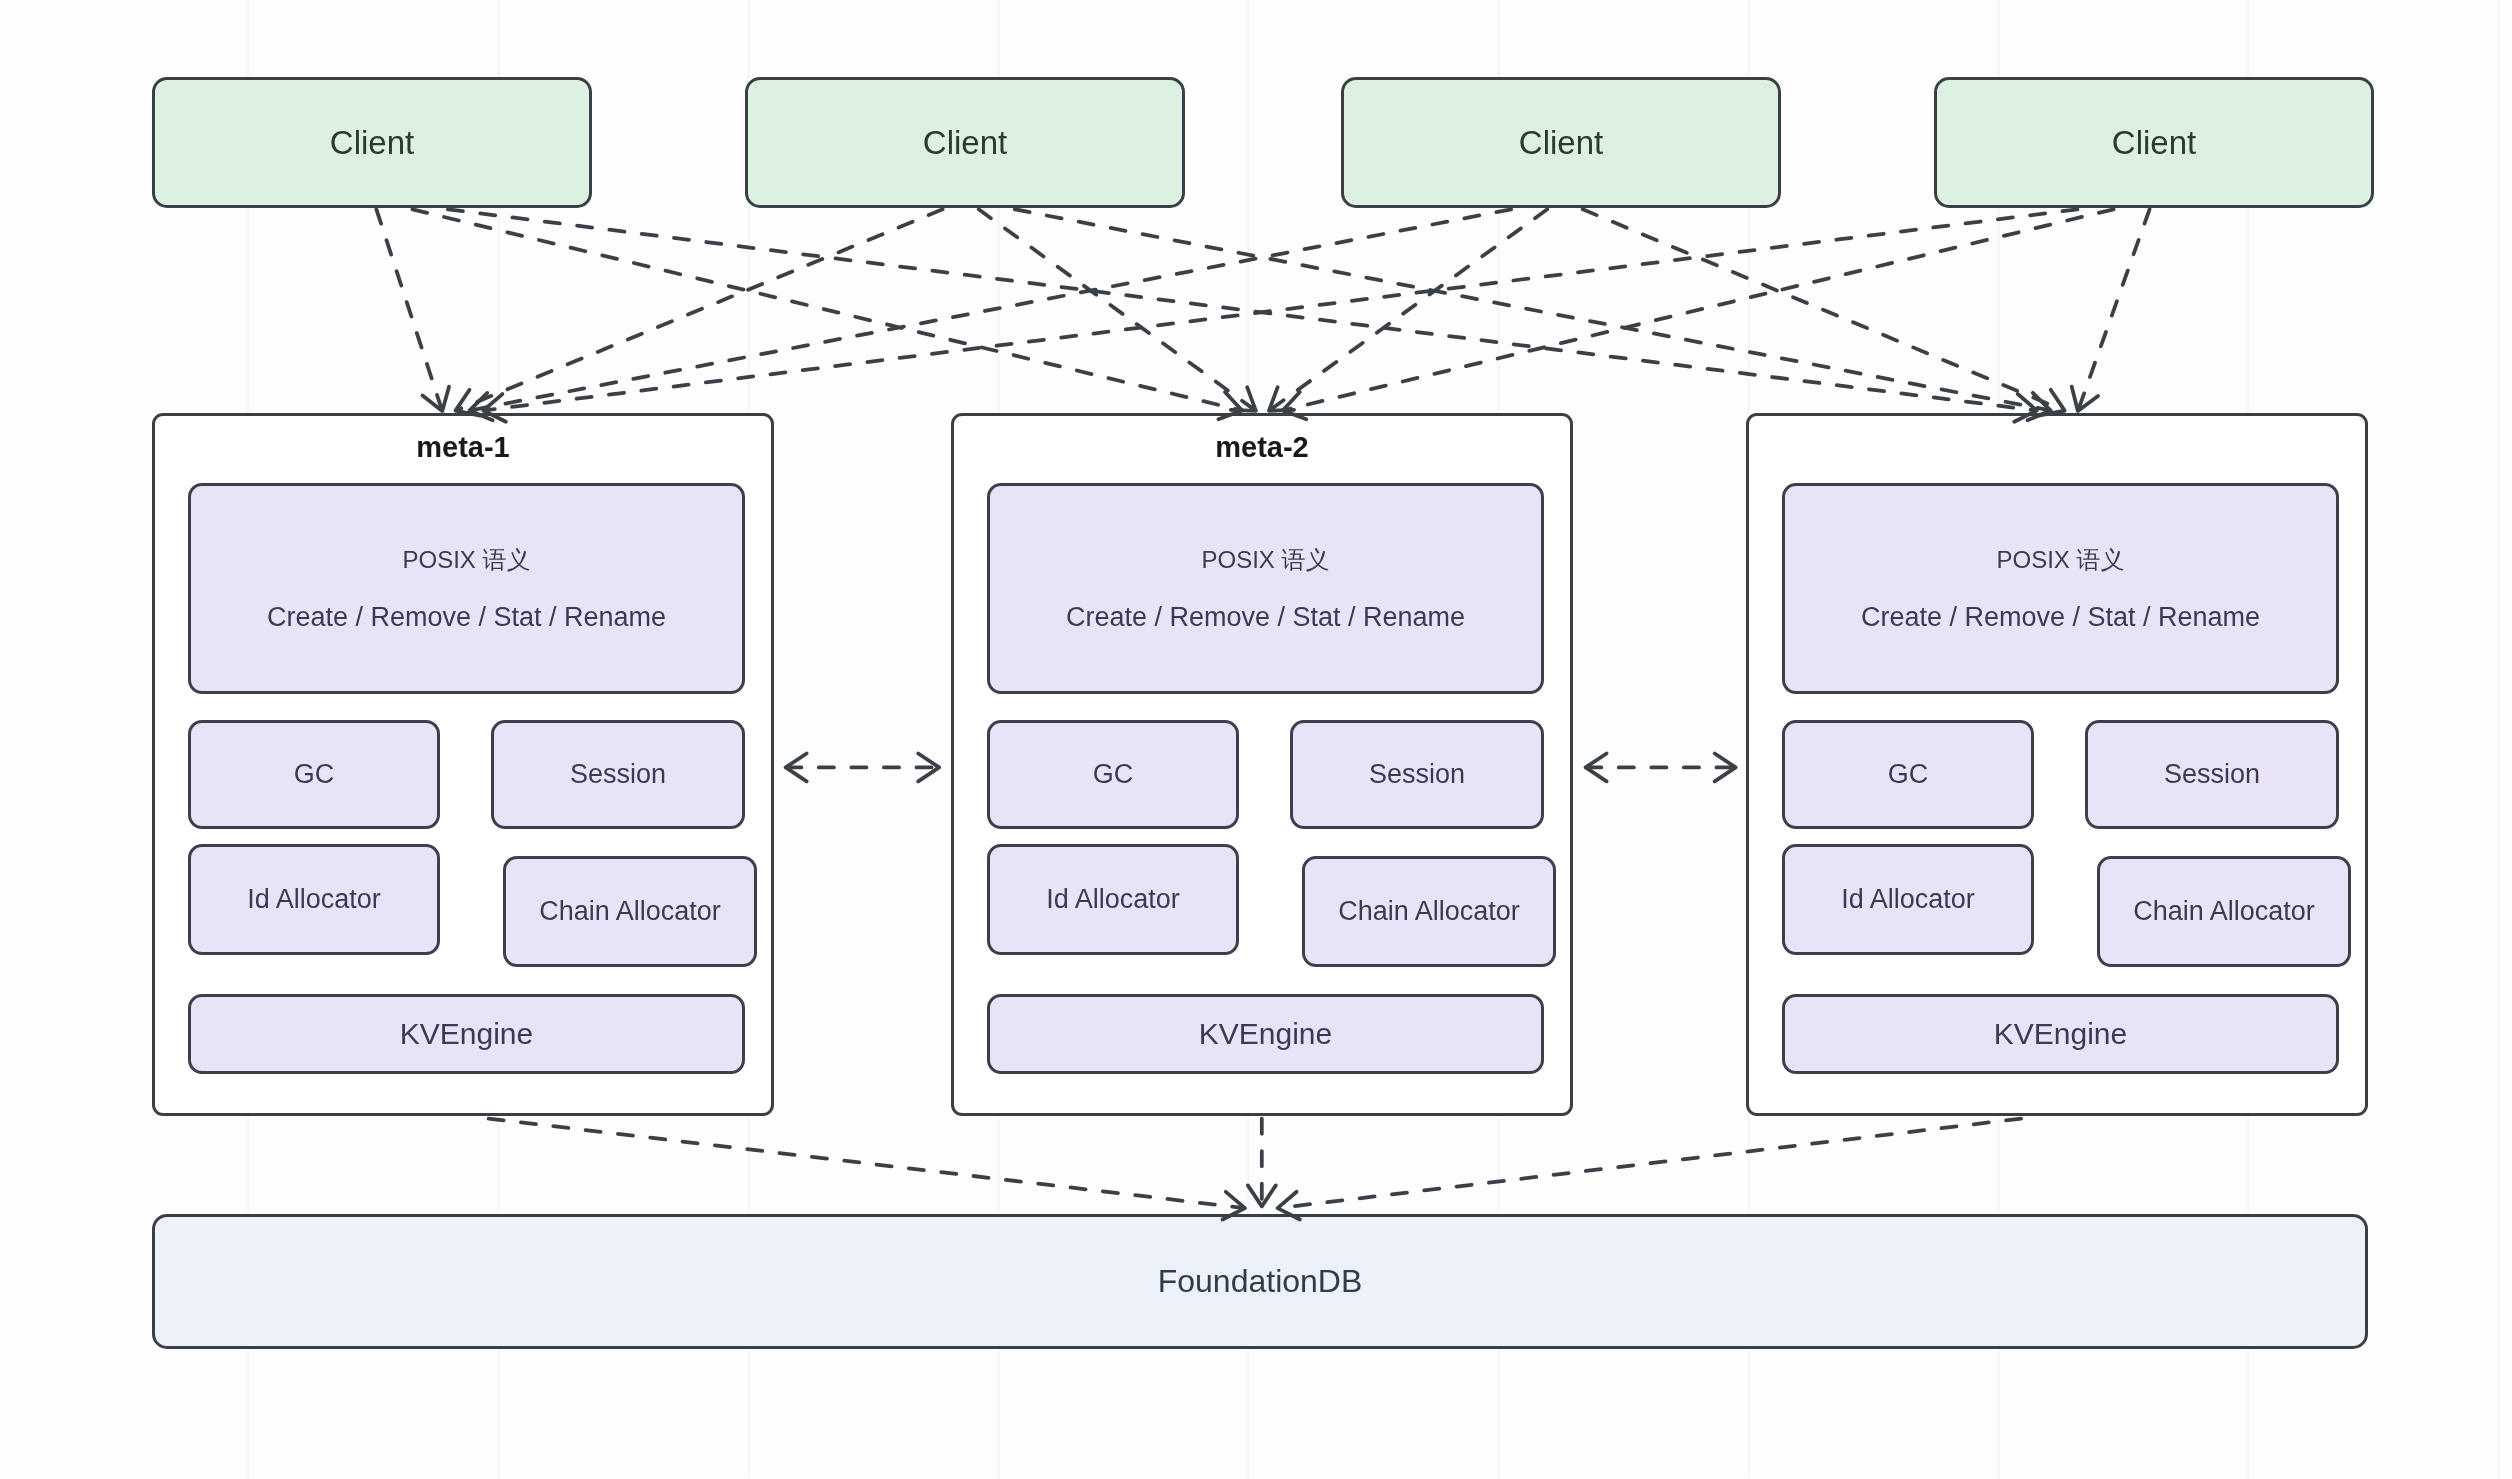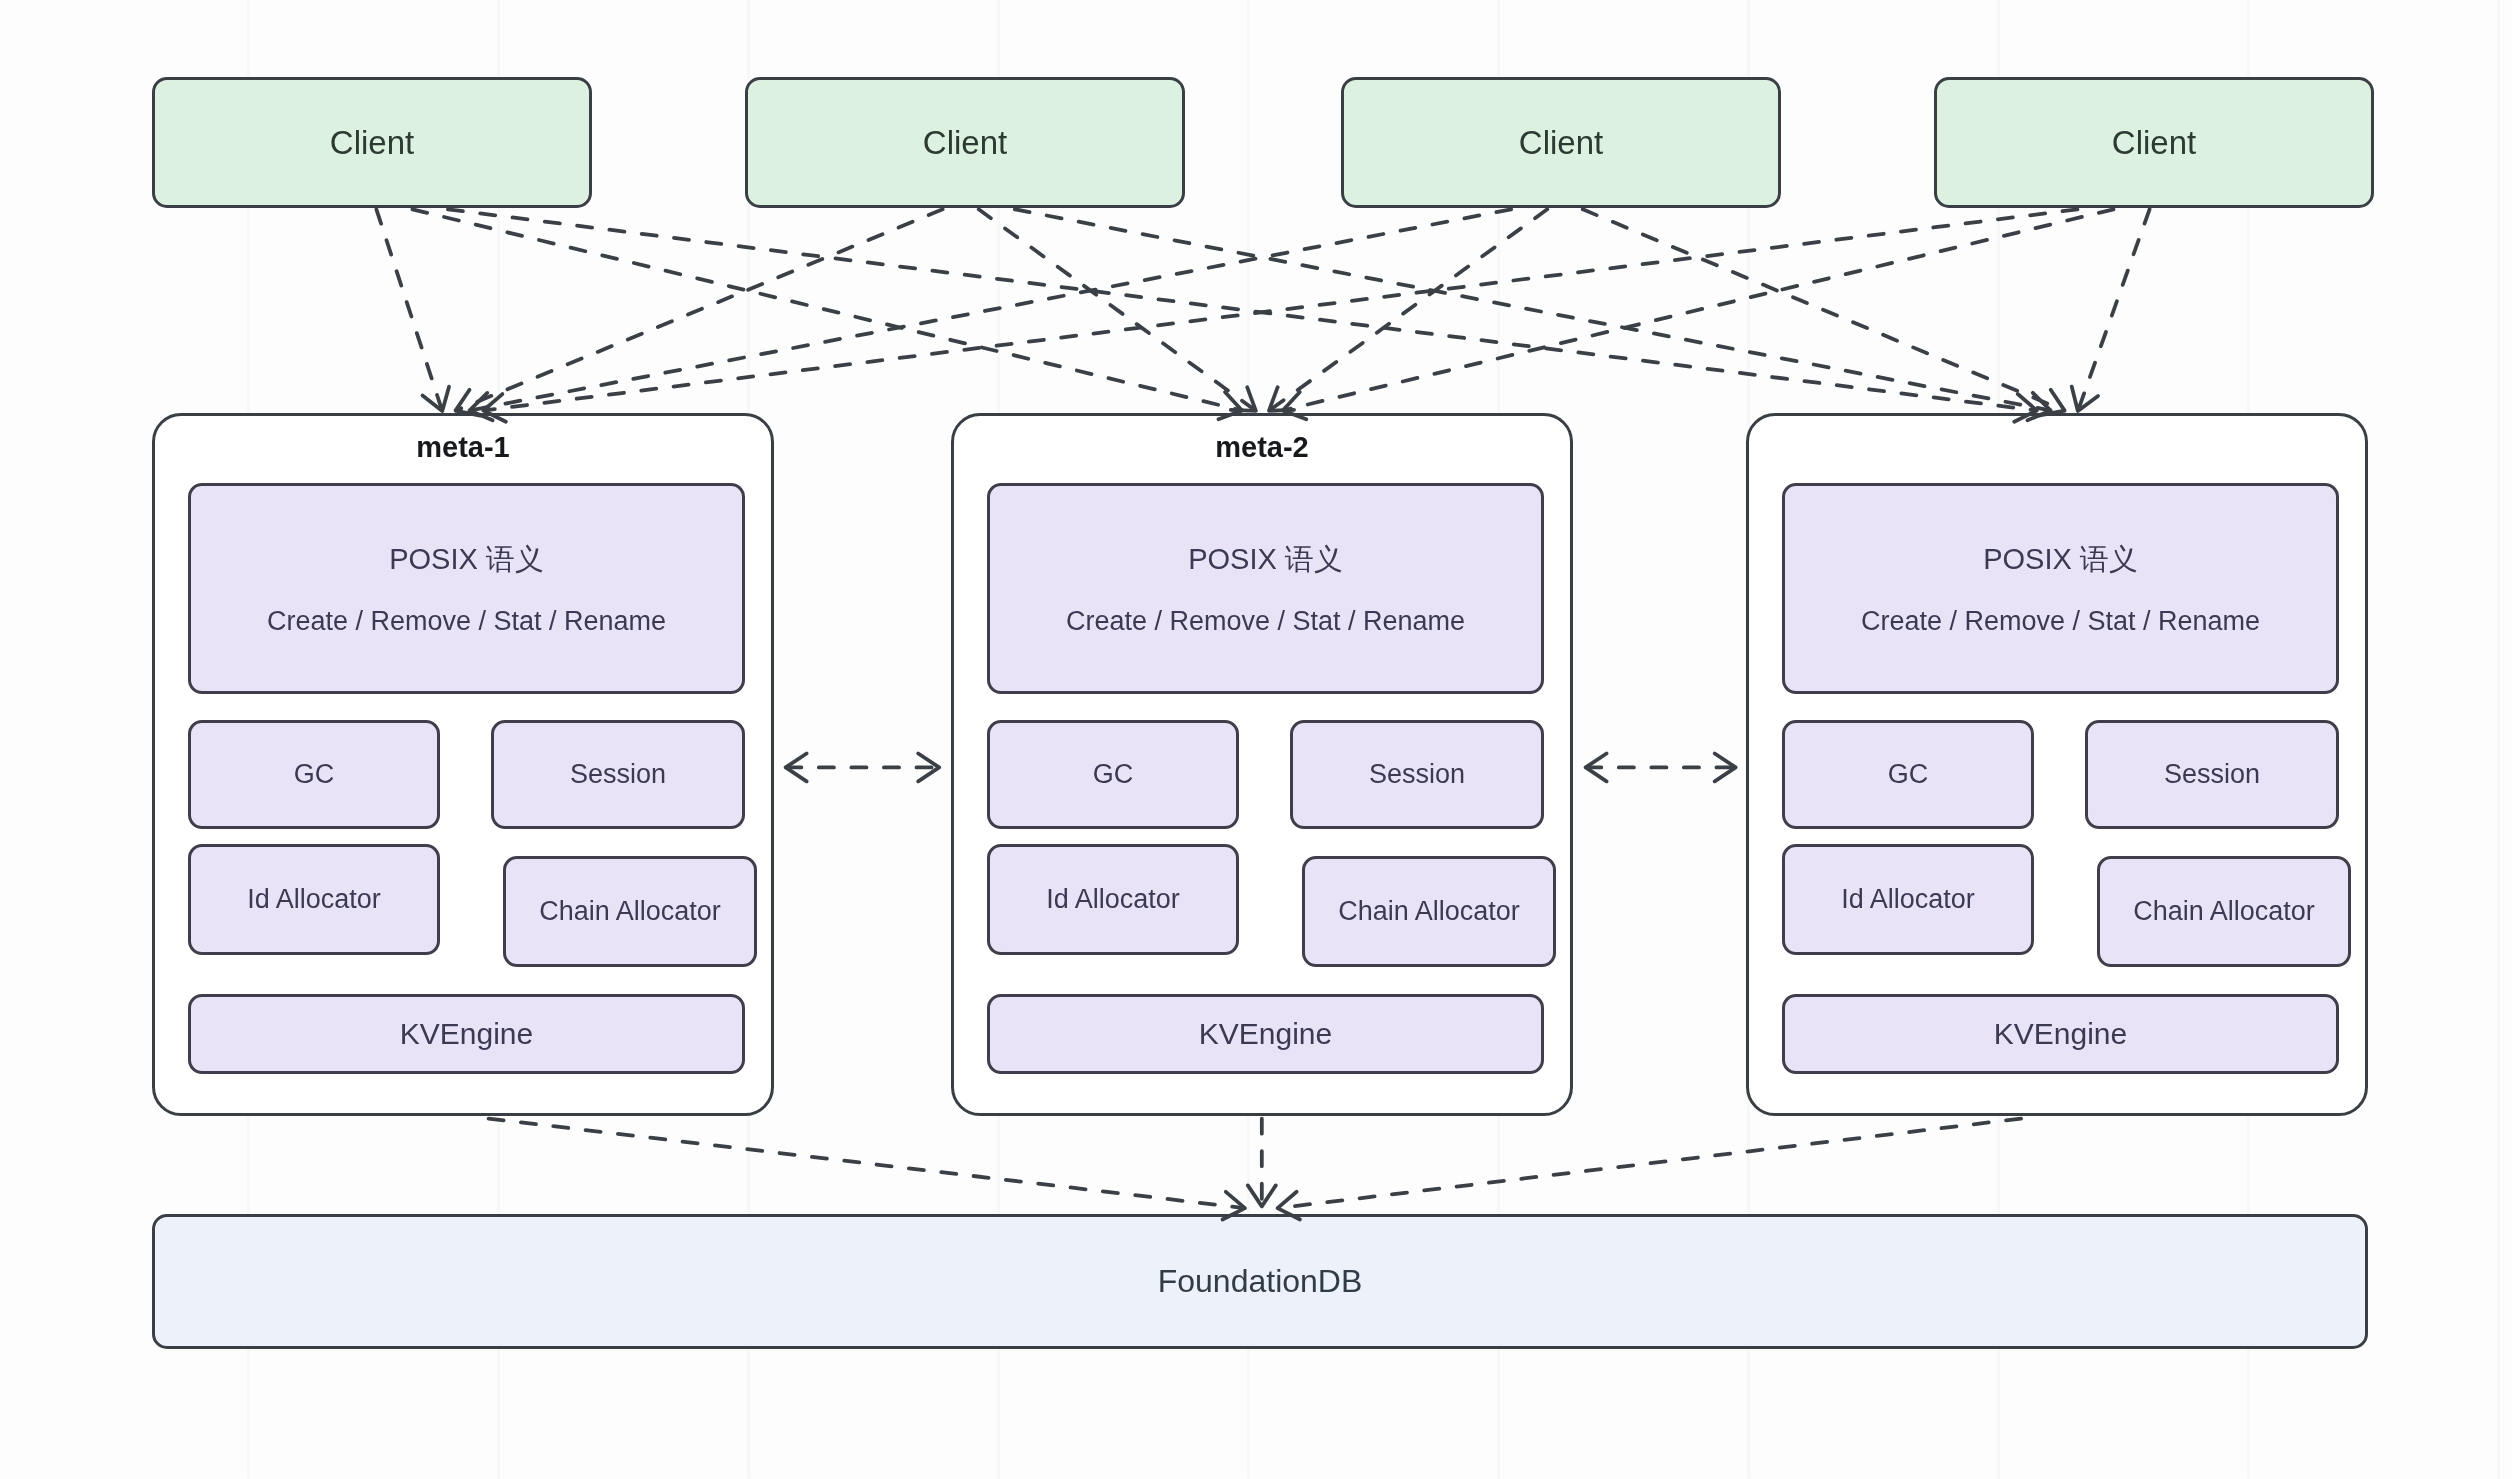--- a/index.html
+++ b/index.html
@@ -24,41 +24,41 @@
   .client {
     width: 440px; height: 131px; top: 77px;
     background: var(--client_fill, #ddf1e0);
     border-radius: 15px;
     color: var(--client_text, #2c3a31);
     font-size: 33px;
   }
   .meta-card {
     width: 622px; height: 703px; top: 413px;
     background: var(--meta_fill, #ffffff);
-    border-radius: 29px;
+    border-radius: 11px;
     position: absolute; box-sizing: border-box;
     border: 3.5px solid var(--box_border, #3a3e45);
   }
   .meta-title {
     position: absolute; left: 0; top: 15px; width: 100%;
     text-align: center;
     font-size: 29px; font-weight: 700;
     color: var(--meta_title_text, #17191d);
   }
   .module {
     position: absolute; box-sizing: border-box;
     background: var(--module_fill, #e9e3f7);
     border: 3.5px solid var(--module_border, #413d4a);
     border-radius: 14px;
     display: flex; flex-direction: column; align-items: center; justify-content: center;
     color: var(--module_text, #3b3a52);
     font-size: 27px; text-align: center;
   }
   .posix { left: 33px; top: 67px; width: 557px; height: 211px; }
-  .posix .t1 { font-size: 29px; margin-bottom: 26px; }
+  .posix .t1 { font-size: 24px; margin-bottom: 26px; }
   .posix .t2 { font-size: 27px; text-align: right; }
   .mod-gc      { left: 33px;  top: 304px; width: 252px; height: 109px; }
   .mod-session { left: 336px; top: 304px; width: 254px; height: 109px; }
   .mod-id      { left: 33px;  top: 428px; width: 252px; height: 111px; }
   .mod-chain   { left: 348px; top: 440px; width: 254px; height: 111px; }
   .mod-kv      { left: 33px;  top: 578px; width: 557px; height: 80px; font-size: 30px; }
   .db {
     left: 152px; top: 1214px; width: 2216px; height: 135px;
     background: var(--db_fill, #edf2fa);
     border-radius: 15px;

